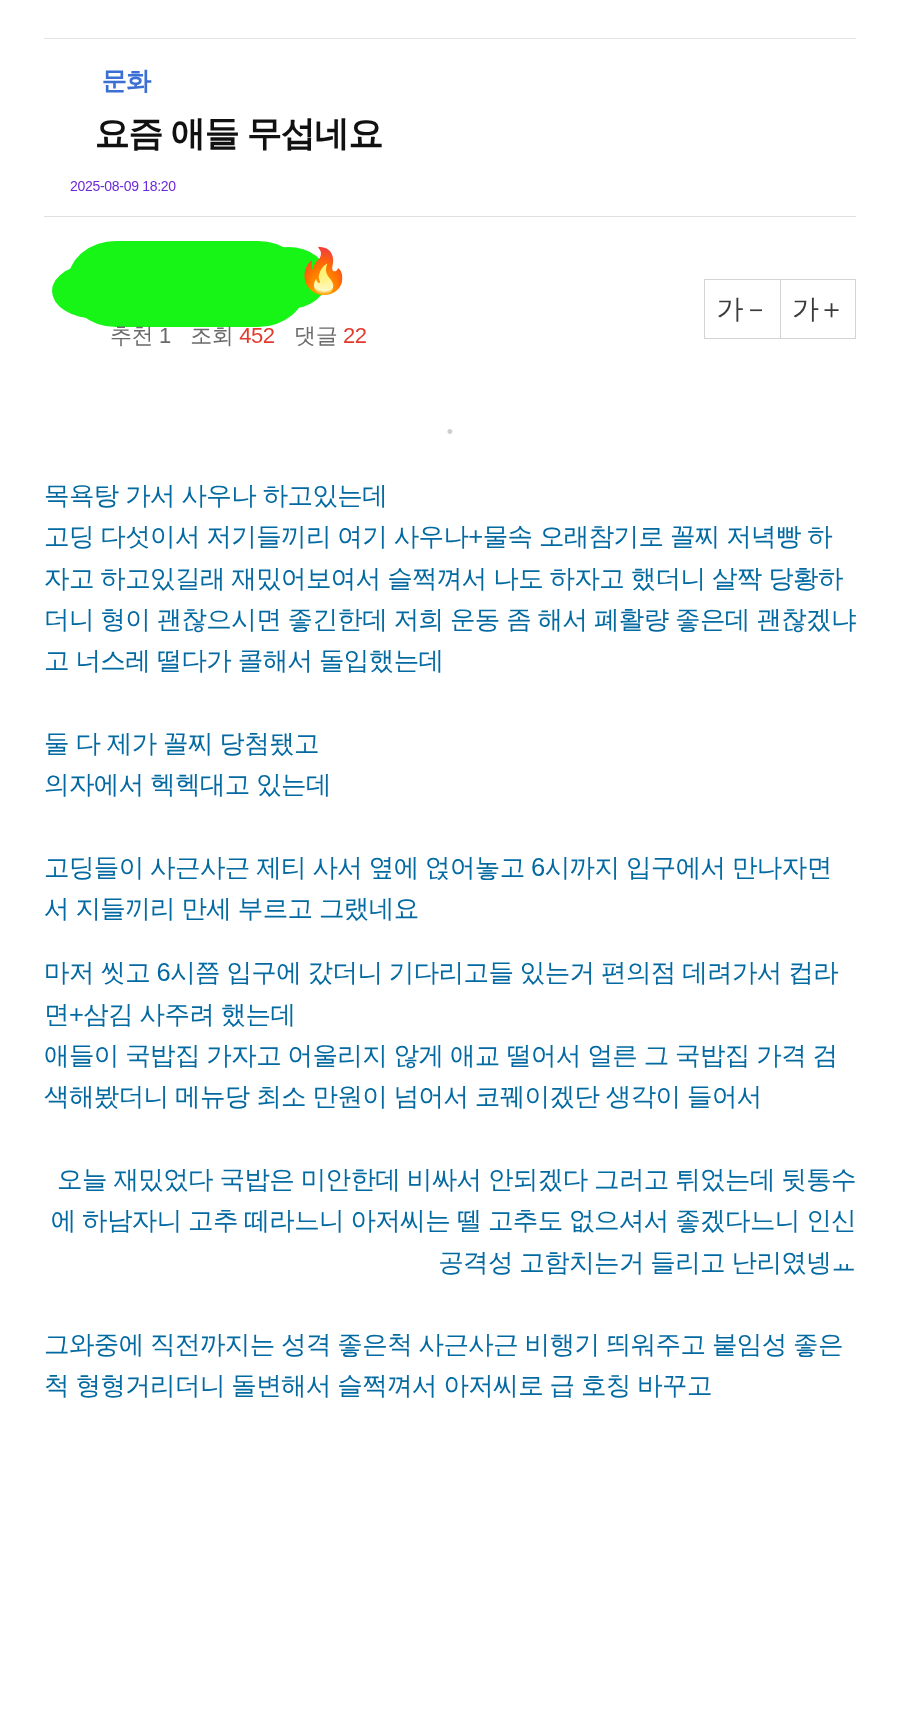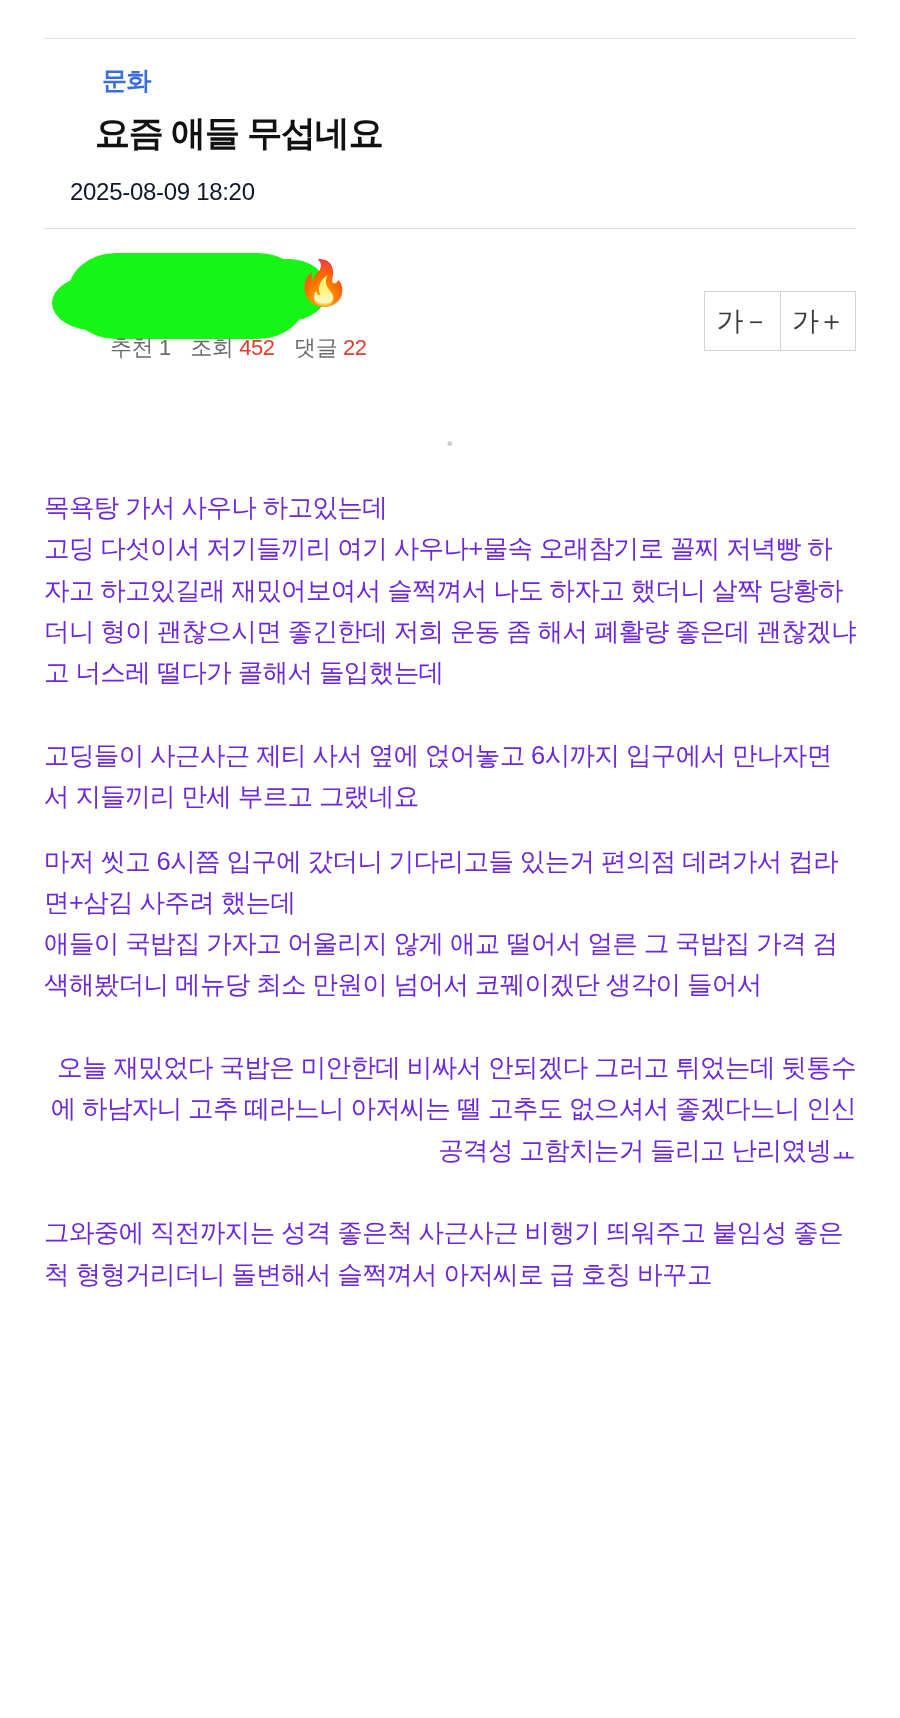--- a/index.html
+++ b/index.html
@@ -45,22 +45,22 @@
     margin-top: 16px;
     font-size: 35px;
     font-weight: bold;
     color: #111111;
     letter-spacing: -1.2px;
     line-height: 1.25;
     margin-left: 25px;
   }
   .post-date {
     margin-top: 18px;
-    font-size: 24px;
-    color: #0f172a;
+    font-size: 14px;
+    color: #6d28d9;
     letter-spacing: -0.3px;
   }
 
   .header-rule {
     margin: 22px 44px 0 44px;
     border-top: 1px solid #e0e0e0;
   }
 
   
   .meta-row {
@@ -152,21 +152,21 @@
     color: #cfcfcf;
     font-size: 18px;
     line-height: 1;
   }
 
   
   .post-body {
     padding: 34px 44px 60px 44px;
     font-size: 25.5px;
     line-height: 1.62;
-    color: #6d28d9;
+    color: #0369a1;
     letter-spacing: -0.6px;
   }
   .post-body p {
     margin: 0;
   }
   .post-body p.gap {
     margin-top: 1.62em;
   }
 </style>
 </head>
@@ -207,20 +207,22 @@
       <div class="fs-btn plus">가＋</div>
     </div>
 
   </div>
 
   <div class="dot-sep">•</div>
 
   <div class="post-body">
     <p style="white-space: pre-wrap;">목욕탕 가서 사우나 하고있는데
 고딩 다섯이서 저기들끼리 여기 사우나+물속 오래참기로 꼴찌 저녁빵 하자고 하고있길래 재밌어보여서 슬쩍껴서 나도 하자고 했더니 살짝 당황하더니 형이 괜찮으시면 좋긴한데 저희 운동 좀 해서 폐활량 좋은데 괜찮겠냐고 너스레 떨다가 콜해서 돌입했는데</p>
+    <p class="gap" style="white-space: pre-wrap;">둘 다 제가 꼴찌 당첨됐고
+의자에서 헥헥대고 있는데</p>
     <p class="gap" style="white-space: pre-wrap;">고딩들이 사근사근 제티 사서 옆에 얹어놓고 6시까지 입구에서 만나자면서 지들끼리 만세 부르고 그랬네요</p>
     <p class="gap" style="white-space: pre-wrap; margin-top: 23px;">마저 씻고 6시쯤 입구에 갔더니 기다리고들 있는거 편의점 데려가서 컵라면+삼김 사주려 했는데
 애들이 국밥집 가자고 어울리지 않게 애교 떨어서 얼른 그 국밥집 가격 검색해봤더니 메뉴당 최소 만원이 넘어서 코꿰이겠단 생각이 들어서</p>
     <p class="gap" style="white-space: pre-wrap; text-align: right;">오늘 재밌었다 국밥은 미안한데 비싸서 안되겠다 그러고 튀었는데 뒷통수에 하남자니 고추 떼라느니 아저씨는 뗄 고추도 없으셔서 좋겠다느니 인신공격성 고함치는거 들리고 난리였넹ㅛ</p>
     <p class="gap" style="white-space: pre-wrap;">그와중에 직전까지는 성격 좋은척 사근사근 비행기 띄워주고 붙임성 좋은척 형형거리더니 돌변해서 슬쩍껴서 아저씨로 급 호칭 바꾸고</p>
   </div>
 
 </div>
 
 </body></html>

